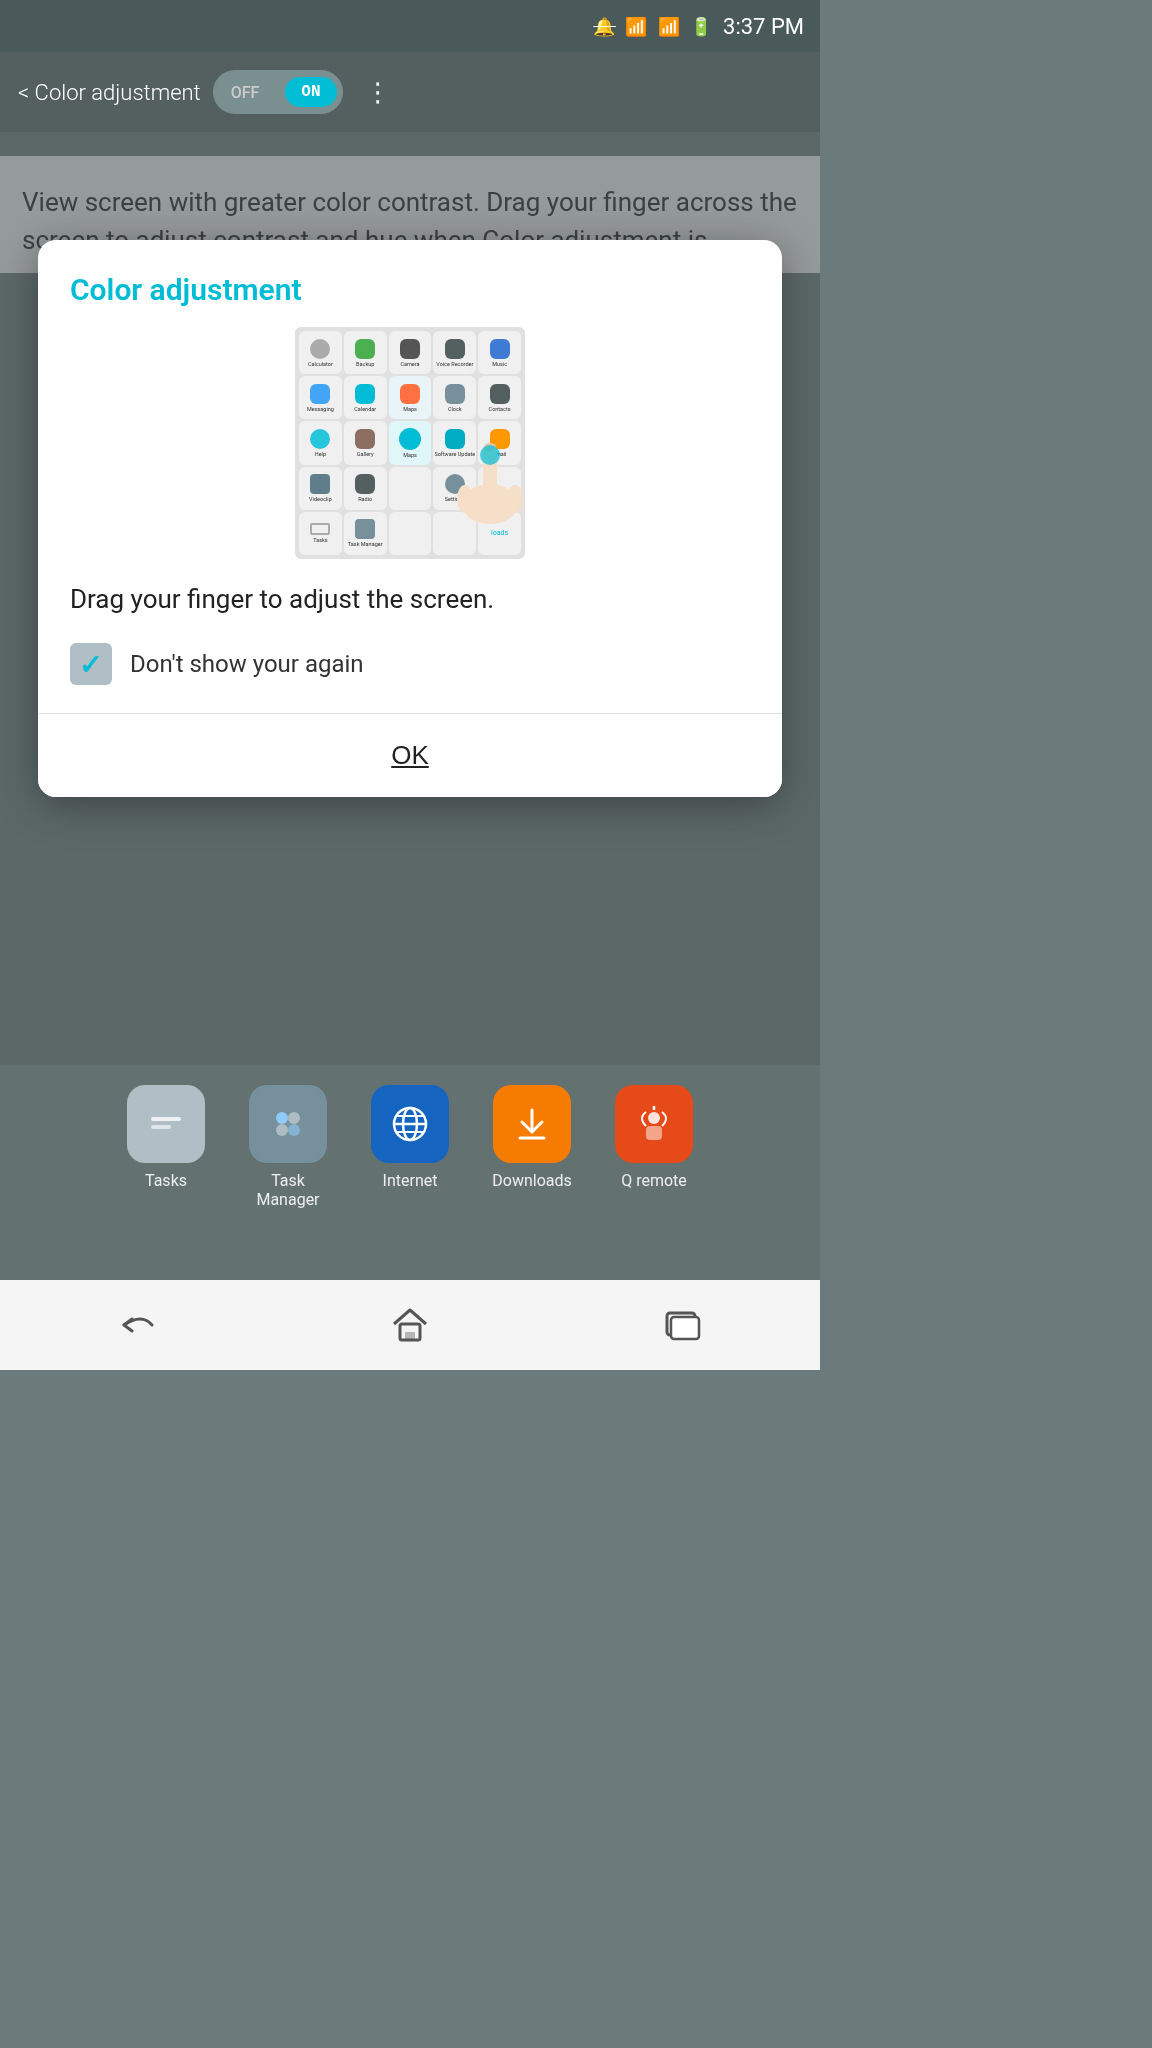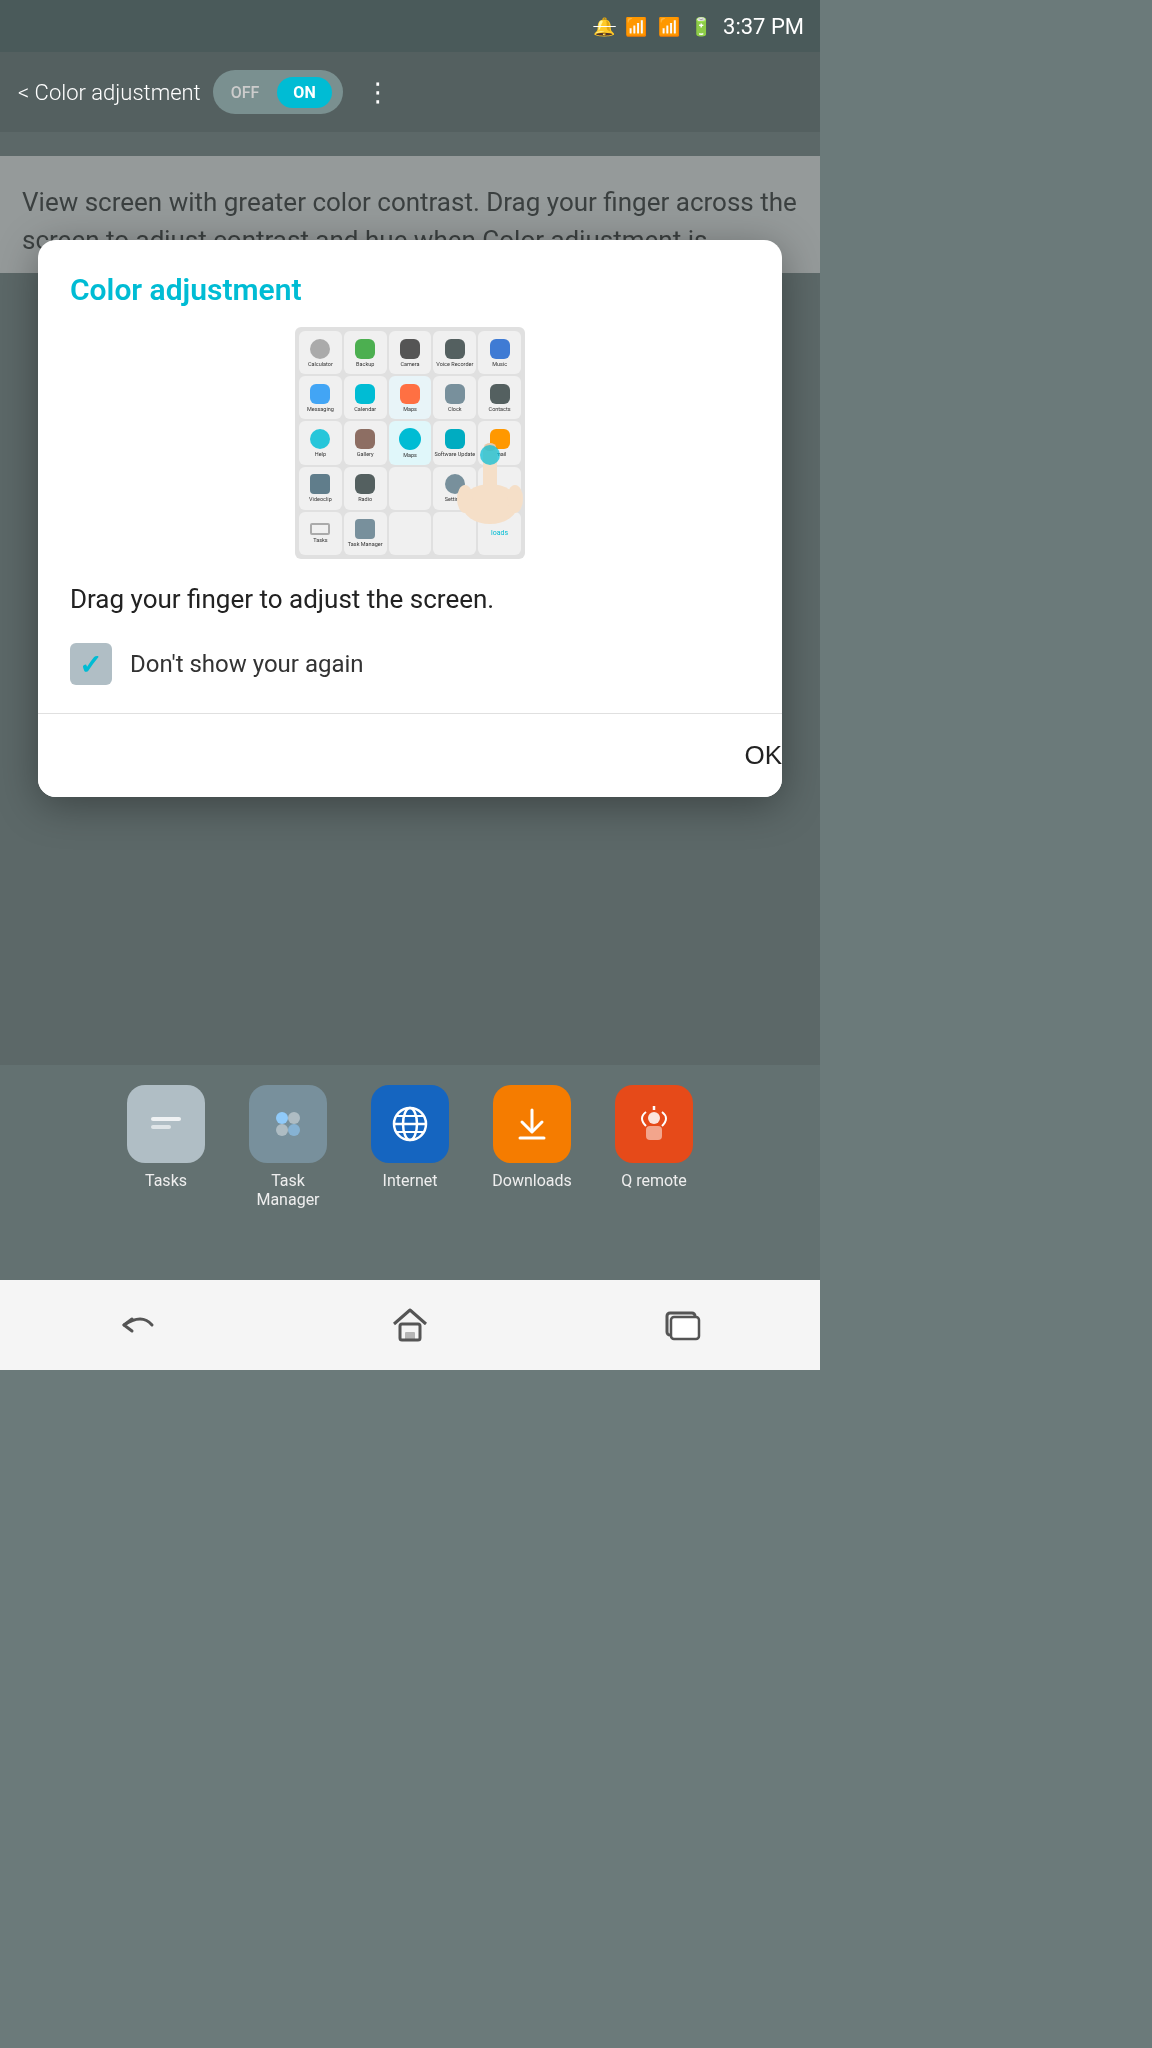--- a/index.html
+++ b/index.html
@@ -54,37 +54,38 @@
       color: white;
       font-size: 22px;
       font-weight: 300;
     }
     .toggle-container {
       display: flex;
       align-items: center;
       background: #7a9090;
       border-radius: 30px;
       padding: 4px;
-      gap: 4px;
+      gap: 12px;
       height: 44px;
       width: 130px;
     }
     .toggle-off {
       padding: 6px 14px;
       font-size: 16px;
       color: #ccc;
       font-weight: 500;
     }
     .toggle-on {
       padding: 6px 16px;
       background: #00bcd4;
       border-radius: 24px;
       font-size: 16px;
       color: white;
       font-weight: 700;
+      font-family: Liberation Mono, monospace;
     }
     .app-bar-more {
       color: white;
       font-size: 26px;
       margin-left: 10px;
     }
 
     
     .bg-content {
       width: 100%;
@@ -213,23 +214,24 @@
     .dialog-ok-btn {
       width: calc(100% + 64px);
       margin-left: -32px;
       padding: 26px 0;
       background: white;
       border: none;
       border-top: 1px solid #e0e0e0;
       border-radius: 0 0 18px 18px;
       font-size: 26px;
       color: #222;
-      text-align: right;
+      text-align: center;
       cursor: pointer;
       font-weight: 400;
+      text-decoration: underline;
     }
 
     
     .app-dock-area {
       position: absolute;
       left: 0;
       right: 0;
       bottom: 90px;
       height: 215px;
       background: rgba(100,115,115,0.85);

